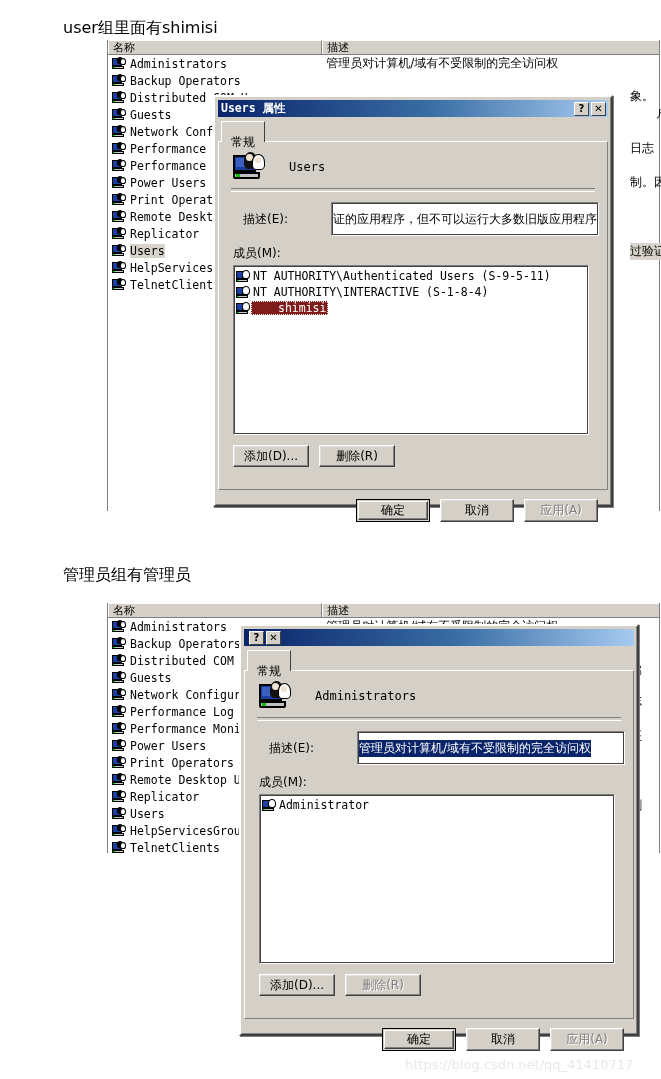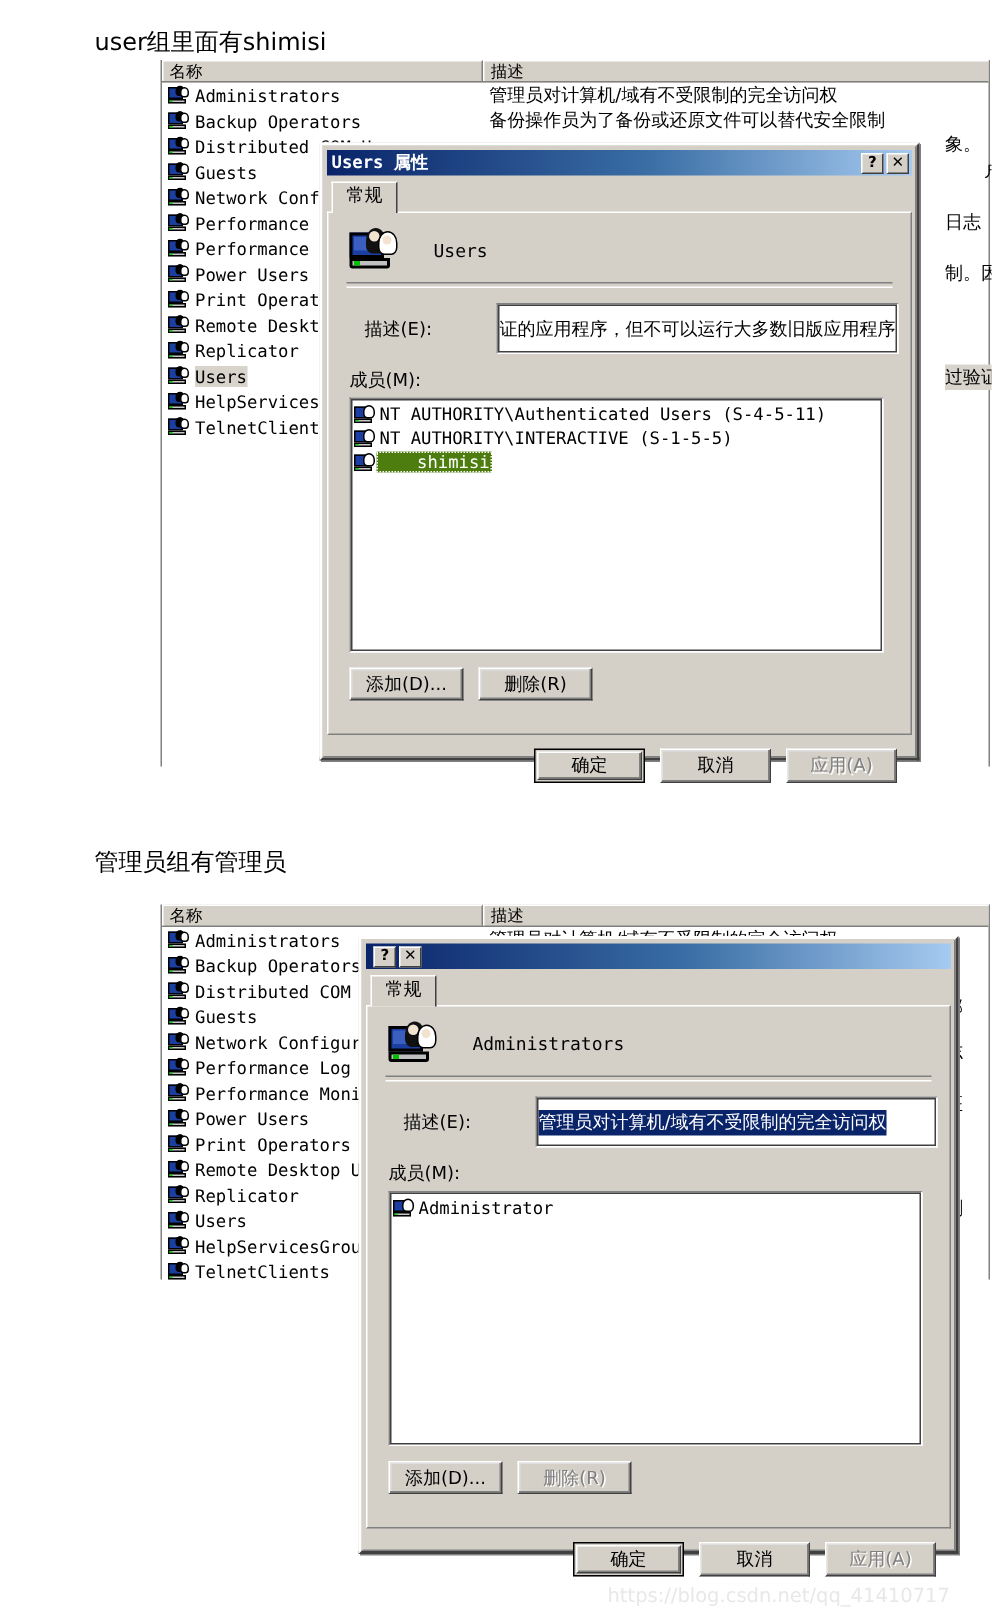--- a/index.html
+++ b/index.html
@@ -158,21 +158,21 @@
   
   .tabstrip {
     position: relative;
     height: 21px;
     margin: 4px 0 0 0;
   }
   .tab {
     position: absolute;
     left: 3px; top: 0;
     height: 21px;
-    padding: 0 9px 0 9px;
+    padding: 12px 9px 0 9px;
     background: #d4d0c8;
     border-top: 1px solid #ffffff;
     border-left: 1px solid #ffffff;
     border-right: 1px solid #404040;
     font-family: "DejaVu Sans", sans-serif;
     font-size: 12px;
     color: #000;
     box-sizing: border-box;
     z-index: 3;
   }
@@ -284,21 +284,21 @@
     height: 16px;
     white-space: nowrap;
   }
   .mem-row .mtxt {
     font-family: "DejaVu Sans Mono", "Liberation Mono", monospace;
     font-size: 11.5px;
     color: #000;
     padding: 0 2px;
   }
   .mem-row.sel .mtxt {
-    background: #4d7c0f;
+    background: #7f1d1d;
     color: #ffffff;
     outline: 1px dotted #ffffff;
     outline-offset: -1px;
     padding-left: 27px;
   }
   
   .usr-icon {
     width: 15px; height: 13px;
     position: relative;
     flex: 0 0 auto;
@@ -401,21 +401,20 @@
         <div class="name-cell" style="width: 215px;">
           <div class="grp-icon">
             <i class="mon"></i>
             <i class="base"></i>
             <i class="led"></i>
             <i class="p1"></i>
             <i class="p2"></i>
           </div>
           <span class="txt mono">Backup Operators</span>
         </div>
-        <div class="desc-cell" style="width: 338px;">备份操作员为了备份或还原文件可以替代安全限制</div>
       </div>
       <div class="list-row">
         <div class="name-cell" style="width: 215px;">
           <div class="grp-icon">
             <i class="mon"></i>
             <i class="base"></i>
             <i class="led"></i>
             <i class="p1"></i>
             <i class="p2"></i>
           </div>
@@ -616,30 +615,30 @@
 
       <div class="sublabel">成员(M):</div>
       <div class="listbox" id="mem1" style="margin-left:14px; width:356px; height:170px;">
           <div class="mem-row">
             <div class="usr-icon">
               <i class="mon"></i>
               <i class="base"></i>
               <i class="led"></i>
               <i class="p2"></i>
             </div>
-            <span class="mtxt">NT AUTHORITY\Authenticated Users (S-4-5-11)</span>
+            <span class="mtxt">NT AUTHORITY\Authenticated Users (S-9-5-11)</span>
           </div>
           <div class="mem-row">
             <div class="usr-icon">
               <i class="mon"></i>
               <i class="base"></i>
               <i class="led"></i>
               <i class="p2"></i>
             </div>
-            <span class="mtxt">NT AUTHORITY\INTERACTIVE (S-1-5-5)</span>
+            <span class="mtxt">NT AUTHORITY\INTERACTIVE (S-1-8-4)</span>
           </div>
           <div class="mem-row sel">
             <div class="usr-icon">
               <i class="mon"></i>
               <i class="base"></i>
               <i class="led"></i>
               <i class="p2"></i>
             </div>
             <span class="mtxt">shimisi</span>
           </div>

